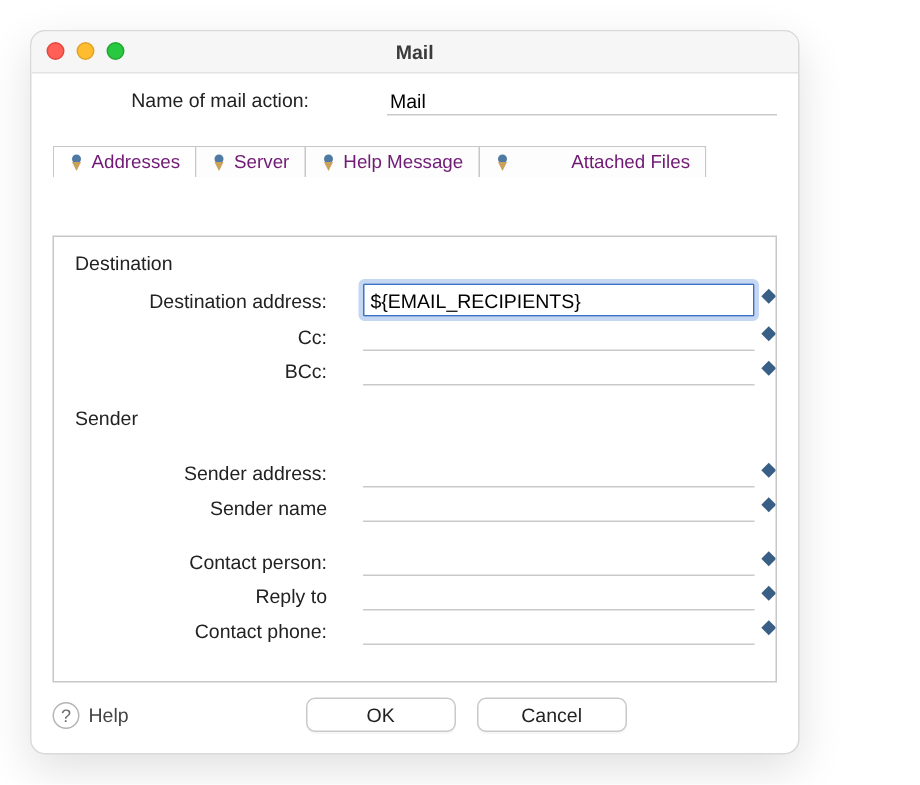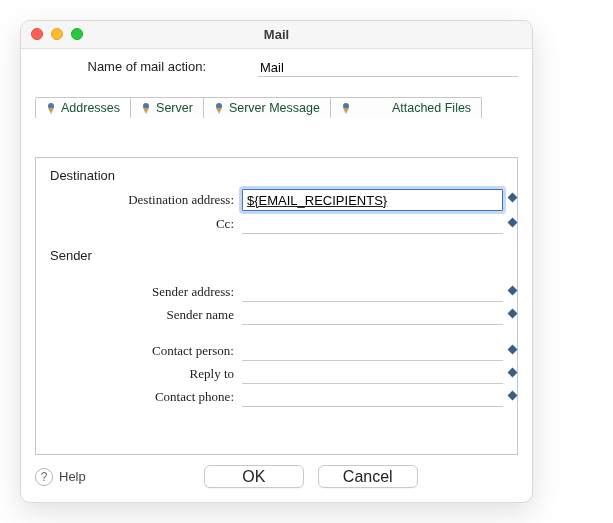--- a/index.html
+++ b/index.html
@@ -82,21 +82,21 @@
     width: fit-content;
   }
   .tab {
     display: flex;
     align-items: center;
     gap: 5px;
     padding: 3px 10px;
     border-right: 1px solid #c7c7c7;
     cursor: default;
     font-size: 12.5px;
-    color: #14532d;
+    color: #701a75;
     background: #fdfdfd;
   }
   .tab.active { background: #fff; }
   .tab:last-child { border-right: none; gap: 41px; }
   .tab-icon {
     width: 10px; height: 12px;
     display: inline-block;
   }
   .tab-icon svg { display:block; }
   .panel {
@@ -113,32 +113,30 @@
   }
   .section-head.mt { margin-top: 14px; }
   .form-row {
     display: flex;
     align-items: center;
     margin: 3px 0;
   }
   .form-label {
     width: 192px;
     text-align: right;
-    padding-right: 8px;
+    padding-right: 24px;
     font-size: 13px;
     color: #222;
     white-space: nowrap;
-    font-family: Liberation Serif, serif;
   }
   .form-field {
     flex: 1;
     position: relative;
     display: flex;
     align-items: center;
-    text-decoration: underline;
   }
   .field-input {
     width: 100%;
     height: 20px;
     border: none;
     border-bottom: 1px solid #c9c9c9;
     font-size: 13px;
     padding: 0 2px;
     background: transparent;
   }
@@ -189,21 +187,21 @@
     color: #6a6a6a;
     background: #fff;
   }
   .footer-spacer { flex: 0 0 90px; }
   .btn {
     min-width: 100px;
     height: 23px;
     border: 1px solid #c9c9c9;
     border-radius: 6px;
     background: #fff;
-    font-size: 16px;
+    font-size: 13px;
     color: #222;
     cursor: default;
     padding: 0 18px;
     box-shadow: 0 1px 1px rgba(0,0,0,0.04);
   }
 </style>
 </head>
 <body>
 
 <div class="window">
@@ -243,21 +241,21 @@
         </span>
         <span>Server</span>
       </div>
       <div class="tab">
         <span class="tab-icon">
           <svg viewBox="0 0 10 12" width="10" height="12">
               <ellipse cx="5" cy="4" rx="3" ry="3" fill="#4f7aa4"></ellipse>
               <path d="M2 6 L5 12 L8 6 Z" fill="#caa15a"></path>
             </svg>
         </span>
-        <span>Server Message</span>
+        <span>Help Message</span>
       </div>
       <div class="tab">
         <span class="tab-icon">
           <svg viewBox="0 0 10 12" width="10" height="12">
               <ellipse cx="5" cy="4" rx="3" ry="3" fill="#4f7aa4"></ellipse>
               <path d="M2 6 L5 12 L8 6 Z" fill="#caa15a"></path>
             </svg>
         </span>
         <span>Attached Files</span>
       </div>
@@ -276,20 +274,27 @@
       </div>
 
       <div class="form-row">
         <div class="form-label">Cc:</div>
         <div class="form-field">
           <input class="field-input" value="" style="">
           <span class="diamond"></span>
         </div>
       </div>
 
+      <div class="form-row">
+        <div class="form-label">BCc:</div>
+        <div class="form-field">
+          <input class="field-input" value="" style="">
+          <span class="diamond"></span>
+        </div>
+      </div>
 
       <div class="section-head mt">Sender</div>
 
       <div class="spacer-row"></div>
 
       <div class="form-row">
         <div class="form-label">Sender address:</div>
         <div class="form-field">
           <input class="field-input" value="" style="">
           <span class="diamond"></span>

